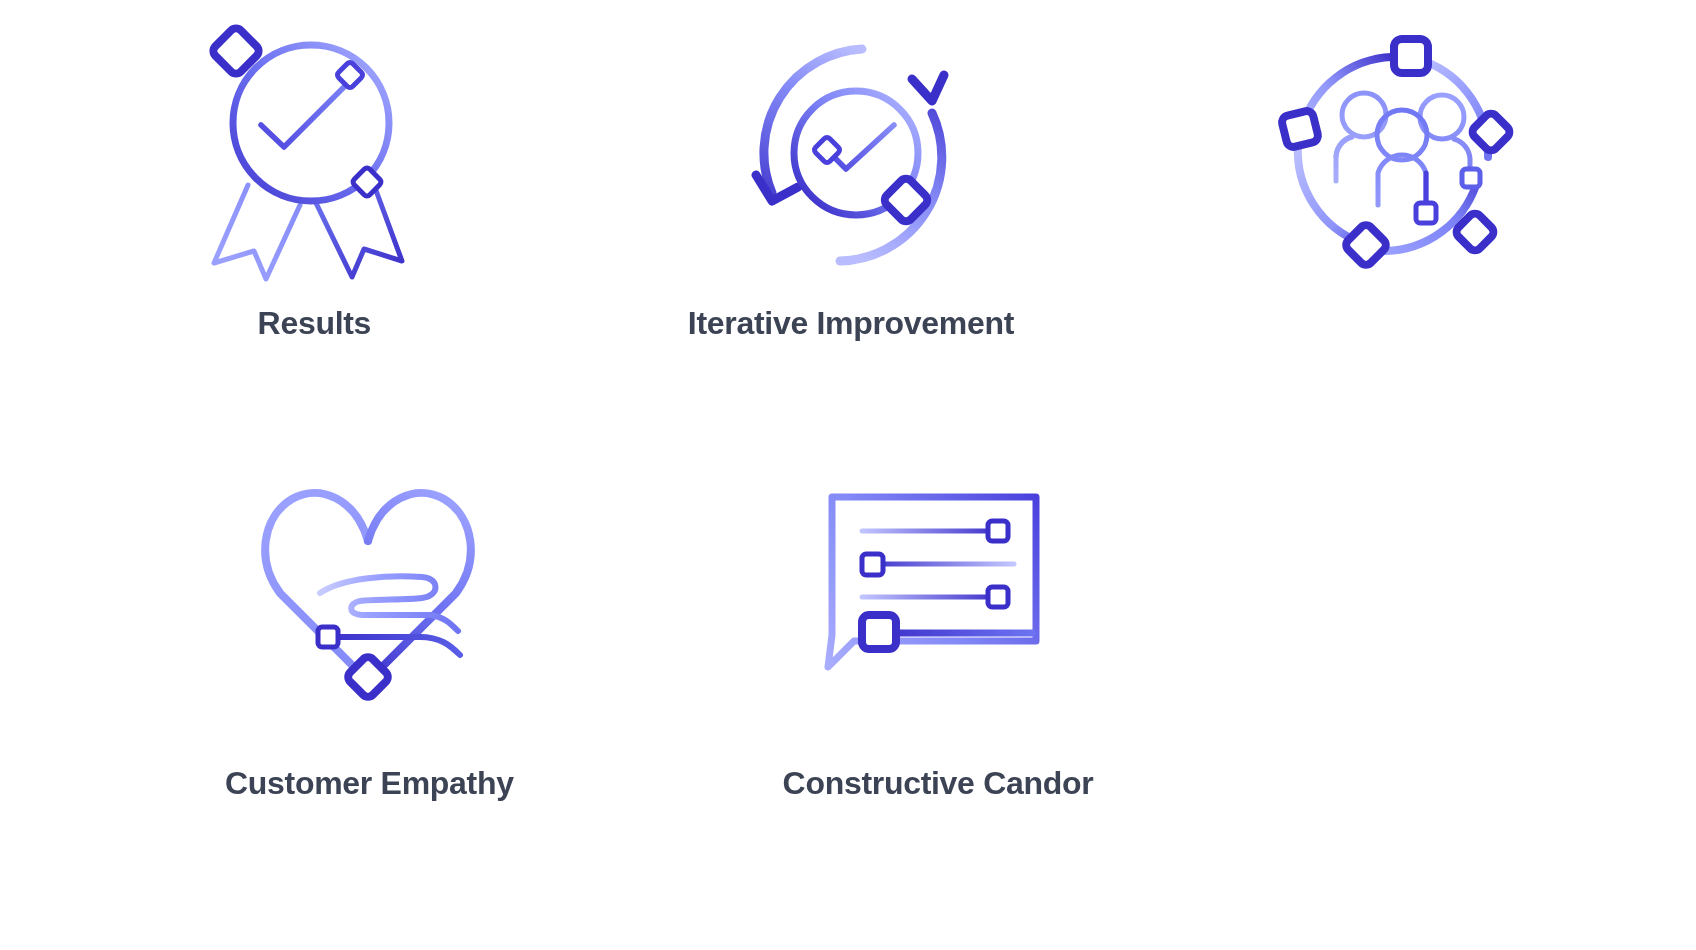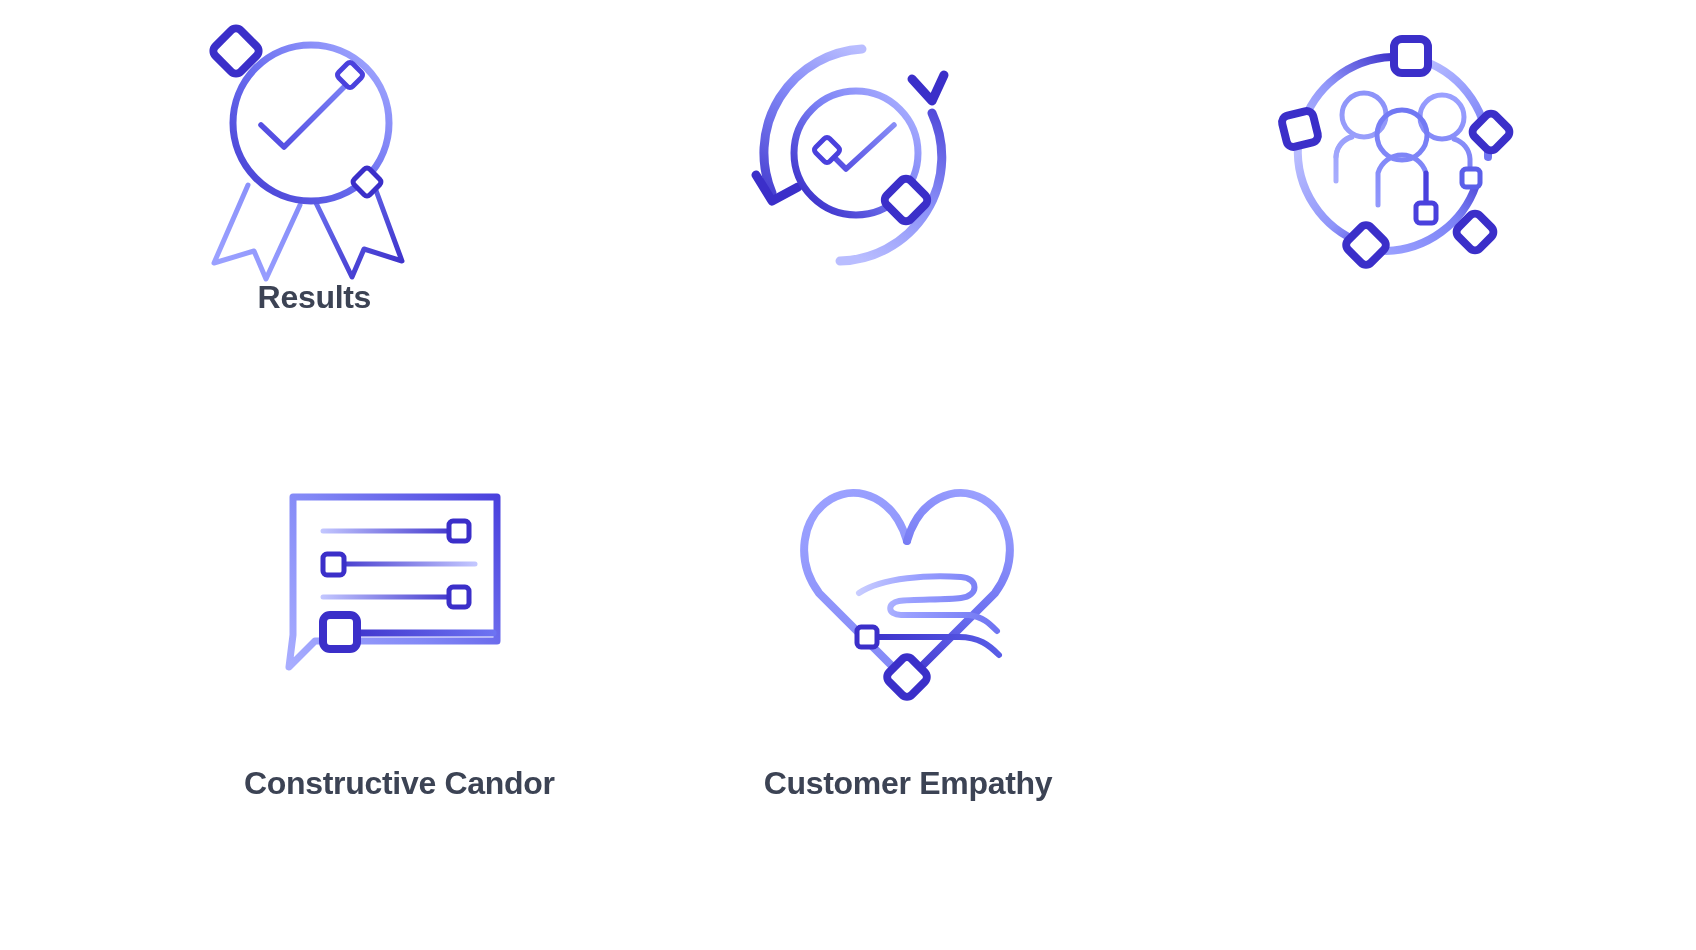--- a/index.html
+++ b/index.html
@@ -57,20 +57,21 @@
     display: flex;
     align-items: center;
     justify-content: center;
   }
   .icon-box svg {
     display: block;
     overflow: visible;
   }
 
   .value-label {
+    margin-top: 26px;
     font-family: "Liberation Sans", sans-serif;
     font-weight: bold;
     font-size: 32px;
     line-height: 1.1;
     letter-spacing: -0.3px;
     color: #3c4354;
     text-align: center;
     white-space: nowrap;
   }
 
@@ -165,20 +166,21 @@
 
           <circle cx="120" cy="118" r="62" stroke="url(#gItInner)" stroke-width="7" fill="none"></circle>
 
           <path d="M92 116 L110 134 L158 90" stroke="url(#gItCheck)" stroke-width="5.5" stroke-linecap="round" stroke-linejoin="round" fill="none"></path>
 
           <rect x="81" y="105" width="20" height="20" rx="4" transform="rotate(45 91 115)" stroke="#4a41dd" stroke-width="5" fill="#ffffff"></rect>
 
           <rect x="153" y="148" width="34" height="34" rx="7" transform="rotate(45 170 165)" stroke="#3b2fc9" stroke-width="8" fill="#ffffff"></rect>
         </svg>
       </div>
+      <div class="value-label">Iterative Improvement</div>
     </div>
 
     <div class="value-card card-collab">
       <div class="icon-box">
         <svg width="240" height="240" viewBox="0 0 240 240" fill="none" xmlns="http://www.w3.org/2000/svg">
           <defs>
             <linearGradient id="gCoArcTL" x1="120" y1="18" x2="22" y2="118" gradientUnits="userSpaceOnUse">
               <stop offset="0" stop-color="#3b2fc9"></stop>
               <stop offset="0.5" stop-color="#9298fa"></stop>
               <stop offset="1" stop-color="#b9bdff"></stop>
@@ -242,20 +244,61 @@
           <rect x="186" y="182" width="30" height="30" rx="7" transform="rotate(45 201 197)" stroke="#3b2fc9" stroke-width="8" fill="#ffffff"></rect>
 
           <rect x="202" y="82" width="30" height="30" rx="7" transform="rotate(45 217 97)" stroke="#3b2fc9" stroke-width="8" fill="#ffffff"></rect>
         </svg>
       </div>
     </div>
   </div>
 
   <div class="row row-bottom">
 
+    <div class="value-card card-empathy">
+      <div class="icon-box">
+        <svg width="250" height="240" viewBox="0 0 250 240" fill="none" xmlns="http://www.w3.org/2000/svg">
+          <defs>
+            <linearGradient id="gEmHeartL" x1="22" y1="40" x2="120" y2="220" gradientUnits="userSpaceOnUse">
+              <stop offset="0" stop-color="#9ba1ff"></stop>
+              <stop offset="1" stop-color="#8288f6"></stop>
+            </linearGradient>
+            <linearGradient id="gEmHeartR" x1="226" y1="44" x2="126" y2="220" gradientUnits="userSpaceOnUse">
+              <stop offset="0" stop-color="#9ba1ff"></stop>
+              <stop offset="0.55" stop-color="#6a6ef0"></stop>
+              <stop offset="1" stop-color="#3b2fc9"></stop>
+            </linearGradient>
+            <linearGradient id="gEmHand" x1="72" y1="120" x2="214" y2="150" gradientUnits="userSpaceOnUse">
+              <stop offset="0" stop-color="#ccd0ff"></stop>
+              <stop offset="0.4" stop-color="#9aa0ff"></stop>
+              <stop offset="1" stop-color="#6f75f2"></stop>
+            </linearGradient>
+            <linearGradient id="gEmArm" x1="78" y1="160" x2="220" y2="150" gradientUnits="userSpaceOnUse">
+              <stop offset="0" stop-color="#3b2fc9"></stop>
+              <stop offset="1" stop-color="#5a5fe8"></stop>
+            </linearGradient>
+          </defs>
+
+          <path d="M124 76 C112 34 76 18 48 34 C18 52 12 96 36 128 L120 212" stroke="url(#gEmHeartL)" stroke-width="8" stroke-linecap="round" fill="none"></path>
+
+          <path d="M124 76 C136 34 172 18 200 34 C230 52 236 96 212 128 L128 212" stroke="url(#gEmHeartR)" stroke-width="8" stroke-linecap="round" fill="none"></path>
+
+          <path d="M76 128 C100 112 146 110 178 112 C196 113 196 131 178 133 C162 135 130 134 116 136 C104 138 104 150 118 150 L186 150" stroke="url(#gEmHand)" stroke-width="6" stroke-linecap="round" stroke-linejoin="round" fill="none"></path>
+
+          <path d="M186 150 C200 152 206 158 214 166" stroke="url(#gEmHand)" stroke-width="6" stroke-linecap="round" fill="none"></path>
+
+          <path d="M96 172 H176 C196 172 206 180 216 190" stroke="url(#gEmArm)" stroke-width="6" stroke-linecap="round" fill="none"></path>
+          <rect x="74" y="162" width="20" height="20" rx="4" stroke="#3b2fc9" stroke-width="5" fill="#ffffff"></rect>
+
+          <rect x="108" y="196" width="32" height="32" rx="7" transform="rotate(45 124 212)" stroke="#3b2fc9" stroke-width="8" fill="#ffffff"></rect>
+        </svg>
+      </div>
+      <div class="value-label">Customer Empathy</div>
+    </div>
+
     <div class="value-card card-candor">
       <div class="icon-box">
         <svg width="240" height="200" viewBox="0 0 240 200" fill="none" xmlns="http://www.w3.org/2000/svg">
           <defs>
             <linearGradient id="gCaBubble" x1="10" y1="180" x2="220" y2="14" gradientUnits="userSpaceOnUse">
               <stop offset="0" stop-color="#a8adff"></stop>
               <stop offset="0.45" stop-color="#8288f6"></stop>
               <stop offset="1" stop-color="#4a41dd"></stop>
             </linearGradient>
             <linearGradient id="gCaS1" x1="42" y1="0" x2="182" y2="0" gradientUnits="userSpaceOnUse">
@@ -286,55 +329,14 @@
 
           <line x1="44" y1="112" x2="176" y2="112" stroke="url(#gCaS3)" stroke-width="5" stroke-linecap="round"></line>
           <rect x="170" y="102" width="20" height="20" rx="4" stroke="#3b2fc9" stroke-width="5" fill="#ffffff"></rect>
 
           <line x1="72" y1="148" x2="214" y2="148" stroke="url(#gCaS4)" stroke-width="7" stroke-linecap="round"></line>
           <rect x="44" y="130" width="34" height="34" rx="7" stroke="#3b2fc9" stroke-width="8" fill="#ffffff"></rect>
         </svg>
       </div>
       <div class="value-label">Constructive Candor</div>
     </div>
-
-    <div class="value-card card-empathy">
-      <div class="icon-box">
-        <svg width="250" height="240" viewBox="0 0 250 240" fill="none" xmlns="http://www.w3.org/2000/svg">
-          <defs>
-            <linearGradient id="gEmHeartL" x1="22" y1="40" x2="120" y2="220" gradientUnits="userSpaceOnUse">
-              <stop offset="0" stop-color="#9ba1ff"></stop>
-              <stop offset="1" stop-color="#8288f6"></stop>
-            </linearGradient>
-            <linearGradient id="gEmHeartR" x1="226" y1="44" x2="126" y2="220" gradientUnits="userSpaceOnUse">
-              <stop offset="0" stop-color="#9ba1ff"></stop>
-              <stop offset="0.55" stop-color="#6a6ef0"></stop>
-              <stop offset="1" stop-color="#3b2fc9"></stop>
-            </linearGradient>
-            <linearGradient id="gEmHand" x1="72" y1="120" x2="214" y2="150" gradientUnits="userSpaceOnUse">
-              <stop offset="0" stop-color="#ccd0ff"></stop>
-              <stop offset="0.4" stop-color="#9aa0ff"></stop>
-              <stop offset="1" stop-color="#6f75f2"></stop>
-            </linearGradient>
-            <linearGradient id="gEmArm" x1="78" y1="160" x2="220" y2="150" gradientUnits="userSpaceOnUse">
-              <stop offset="0" stop-color="#3b2fc9"></stop>
-              <stop offset="1" stop-color="#5a5fe8"></stop>
-            </linearGradient>
-          </defs>
-
-          <path d="M124 76 C112 34 76 18 48 34 C18 52 12 96 36 128 L120 212" stroke="url(#gEmHeartL)" stroke-width="8" stroke-linecap="round" fill="none"></path>
-
-          <path d="M124 76 C136 34 172 18 200 34 C230 52 236 96 212 128 L128 212" stroke="url(#gEmHeartR)" stroke-width="8" stroke-linecap="round" fill="none"></path>
-
-          <path d="M76 128 C100 112 146 110 178 112 C196 113 196 131 178 133 C162 135 130 134 116 136 C104 138 104 150 118 150 L186 150" stroke="url(#gEmHand)" stroke-width="6" stroke-linecap="round" stroke-linejoin="round" fill="none"></path>
-
-          <path d="M186 150 C200 152 206 158 214 166" stroke="url(#gEmHand)" stroke-width="6" stroke-linecap="round" fill="none"></path>
-
-          <path d="M96 172 H176 C196 172 206 180 216 190" stroke="url(#gEmArm)" stroke-width="6" stroke-linecap="round" fill="none"></path>
-          <rect x="74" y="162" width="20" height="20" rx="4" stroke="#3b2fc9" stroke-width="5" fill="#ffffff"></rect>
-
-          <rect x="108" y="196" width="32" height="32" rx="7" transform="rotate(45 124 212)" stroke="#3b2fc9" stroke-width="8" fill="#ffffff"></rect>
-        </svg>
-      </div>
-      <div class="value-label">Customer Empathy</div>
-    </div>
   </div>
 </div>
 
 </body></html>

